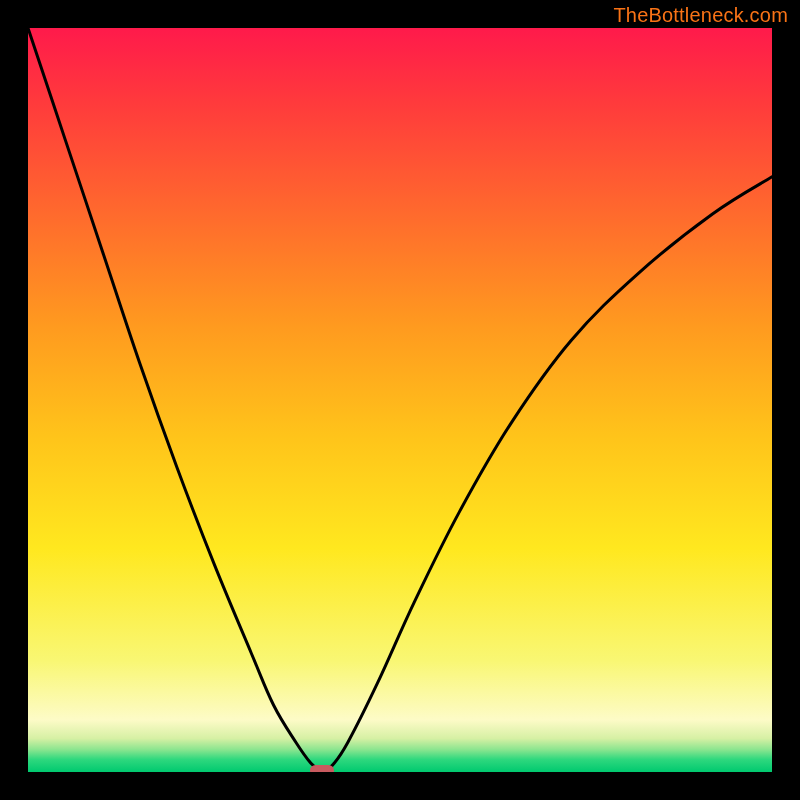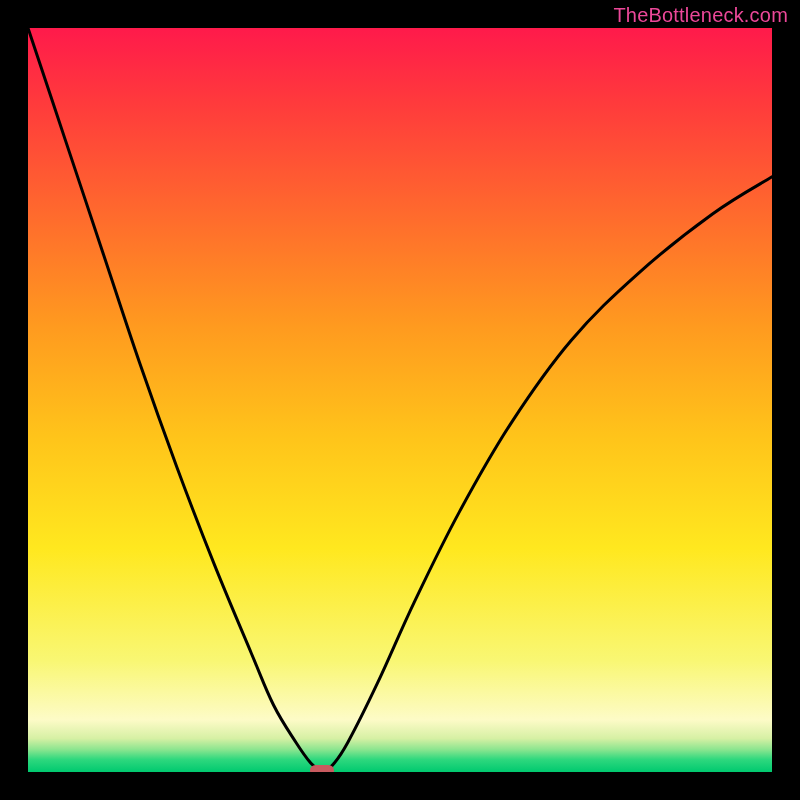--- a/index.html
+++ b/index.html
@@ -53,21 +53,21 @@
     position: absolute;
     width: 24px;
     height: 11px;
     background: #c85a5f;
     border-radius: 6px;
   }
   .watermark {
     position: absolute;
     top: 4px;
     right: 12px;
-    color: #ec4899;
+    color: #f97316;
     font-size: 20px;
     font-weight: 500;
     letter-spacing: 0.2px;
   }
   svg.curve {
     position: absolute;
     left: 0;
     top: 0;
     width: 744px;
     height: 744px;

